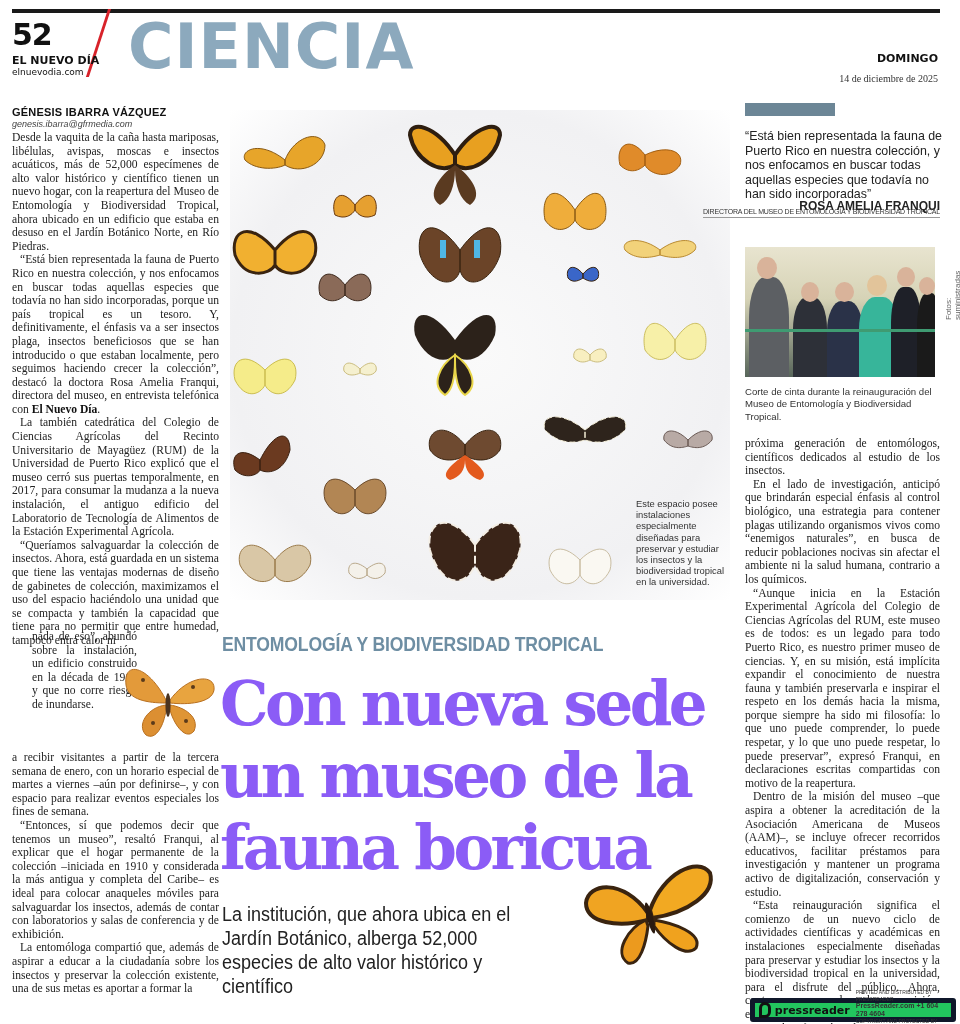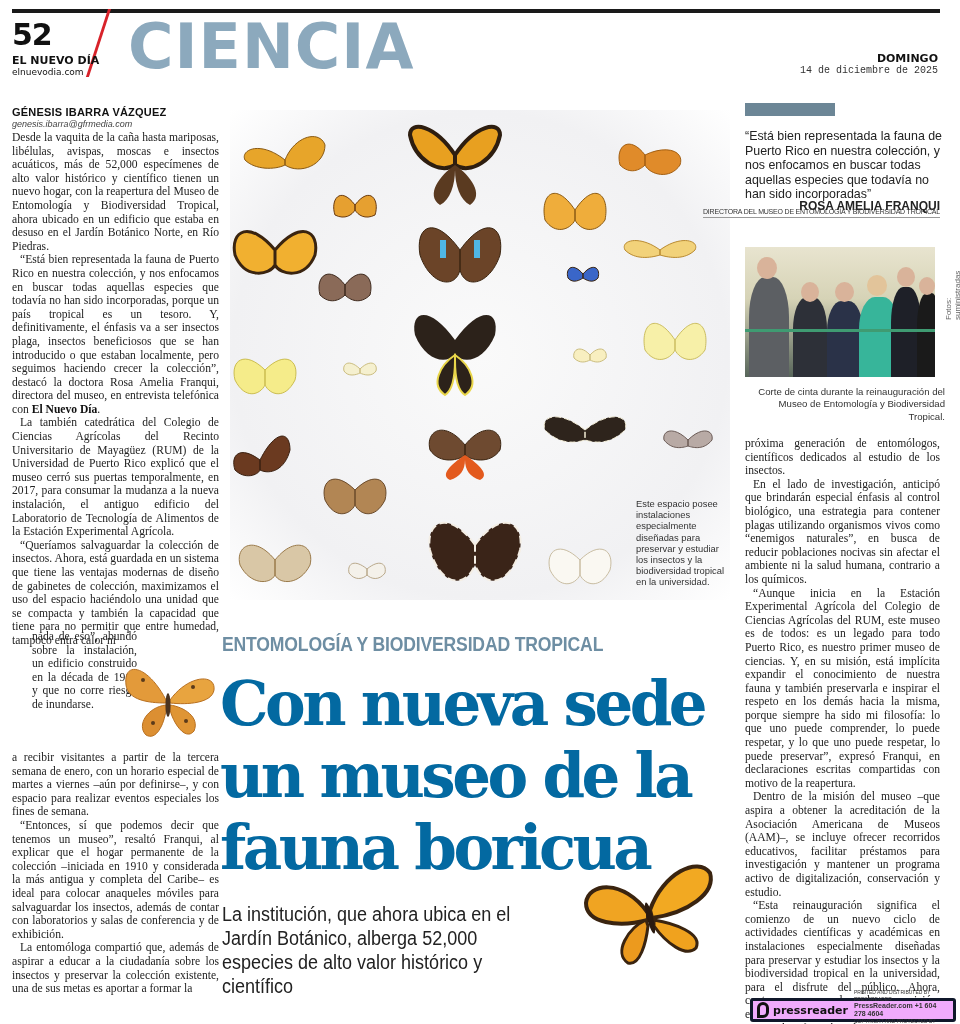--- a/index.html
+++ b/index.html
@@ -8,55 +8,55 @@
 
     .top-rule { position: absolute; left: 12px; top: 9px; width: 928px; height: 4px; background: #1a1a1a; }
     .slash { position: absolute; left: 108px; top: 9px; width: 3px; height: 68px; background: #d8222a; transform: skewX(-18deg); transform-origin: top left; }
 
     .page-num { position: absolute; left: 12px; top: 20px; font-family: "DejaVu Sans", sans-serif; font-weight: bold; font-size: 30px; line-height: 30px; color: #111; letter-spacing: -1px; }
     .paper-name { position: absolute; left: 12px; top: 54px; font-family: "DejaVu Sans", sans-serif; font-weight: bold; font-size: 11px; color: #111; }
     .paper-url { position: absolute; left: 12px; top: 67px; font-family: "DejaVu Sans", sans-serif; font-size: 9px; color: #111; }
     .section-title { position: absolute; left: 128px; top: 14px; font-family: "DejaVu Sans", sans-serif; font-weight: bold; font-size: 62px; line-height: 66px; color: #8ca9bd; letter-spacing: 1px; }
 
     .day { position: absolute; right: 22px; top: 52px; font-family: "DejaVu Sans", sans-serif; font-weight: bold; font-size: 11px; color: #111; text-align: right; margin-left: 48px; }
-    .date { position: absolute; right: 22px; top: 65px; font-family: Liberation Mono, monospace; font-size: 10px; color: #333; text-align: center; }
+    .date { position: absolute; right: 22px; top: 73px; font-family: Liberation Serif, serif; font-size: 10px; color: #333; text-align: center; }
 
     .byline { position: absolute; left: 12px; top: 106px; font-family: "Liberation Sans", sans-serif; font-weight: bold; font-size: 11px; color: #111; letter-spacing: 0.2px; }
     .email { position: absolute; left: 12px; top: 119px; font-family: "Liberation Sans", sans-serif; font-size: 9px; color: #444; font-style: italic; }
 
     .body-col { position: absolute; font-family: "Liberation Serif", serif; font-size: 11.6px; line-height: 13.6px; color: #222; text-align: justify; hyphens: auto; }
     .body-col p { text-indent: 8px; }
     .body-col p.first { text-indent: 0; }
     .col-left { left: 12px; top: 131px; width: 207px; }
     .col-left-narrow { left: 12px; top: 630px; width: 105px; margin-left: 20px; }
     .col-left-bottom { left: 12px; top: 751px; width: 207px; }
     .col-right { left: 745px; top: 437px; width: 195px; }
     b.brand { font-weight: bold; color: #111; }
 
     .photo-area { position: absolute; left: 230px; top: 110px; width: 500px; height: 490px; background: radial-gradient(ellipse at 50% 50%, #fafafa 0%, #f1f1f3 70%, #ffffff 100%); }
     .bfly { position: absolute; }
     .photo-caption { position: absolute; left: 636px; top: 498px; width: 96px; font-family: "Liberation Sans", sans-serif; font-size: 9.4px; line-height: 11.2px; color: #333; }
 
     .kicker { position: absolute; left: 222px; top: 633px; font-family: "Liberation Sans", sans-serif; font-weight: bold; font-size: 20px; color: #6e8ea3; letter-spacing: -0.2px; transform: scaleX(0.88); transform-origin: left; white-space: nowrap; }
-    .headline { position: absolute; left: 220px; top: 668px; width: 500px; font-family: "DejaVu Serif", serif; font-weight: bold; font-size: 61px; line-height: 72px; color: #0369a1; letter-spacing: -3.5px; }
+    .headline { position: absolute; left: 220px; top: 668px; width: 500px; font-family: "DejaVu Serif", serif; font-weight: bold; font-size: 61px; line-height: 72px; color: #8b5cf6; letter-spacing: -3.5px; }
     .dek { position: absolute; left: 222px; top: 902px; width: 360px; font-family: "Liberation Sans", sans-serif; font-size: 20px; line-height: 24px; color: #222; transform: scaleX(0.9); transform-origin: left; }
 
     .quote-bar { position: absolute; left: 745px; top: 103px; width: 90px; height: 13px; background: #6c8696; }
     .pull-quote { position: absolute; left: 745px; top: 129px; width: 200px; font-family: "Liberation Sans", sans-serif; font-size: 12.4px; line-height: 14.6px; color: #222; }
     .quote-name { position: absolute; right: 20px; top: 199px; font-family: "Liberation Sans", sans-serif; font-weight: bold; font-size: 12px; color: #222; text-align: right; }
     .quote-role { position: absolute; right: 20px; top: 208px; font-family: "Liberation Sans", sans-serif; font-size: 7px; color: #333; text-align: right; letter-spacing: -0.2px; border-bottom: 1px solid #999; padding-bottom: 2px; }
 
     .event-photo { position: absolute; left: 745px; top: 247px; width: 190px; height: 130px; background: linear-gradient(180deg, #e8e4cf 0%, #d6d3b6 40%, #57655a 100%); overflow: hidden; }
     .person { position: absolute; bottom: 0; border-radius: 40% 40% 0 0; }
     .head { position: absolute; border-radius: 50%; background: #d9b39a; }
     .ribbon { position: absolute; left: 0; top: 82px; width: 190px; height: 3px; background: #3f9b72; }
     .photo-credit { position: absolute; left: 944px; top: 250px; width: 10px; height: 70px; font-family: "Liberation Sans", sans-serif; font-size: 8px; color: #666; writing-mode: vertical-rl; transform: rotate(180deg); }
-    .event-caption { position: absolute; left: 745px; top: 386px; width: 200px; font-family: "Liberation Sans", sans-serif; font-size: 9.6px; line-height: 12.4px; color: #333; text-align: right; }
-
-    .pressreader { position: absolute; left: 750px; top: 998px; width: 206px; height: 24px; border: 3px solid #0f172a; border-radius: 3px; display: flex; align-items: center; padding: 0 4px; background: #f0abfc; }
+    .event-caption { position: absolute; left: 745px; top: 386px; width: 200px; font-family: "Liberation Sans", sans-serif; font-size: 9.6px; line-height: 12.4px; color: #333; }
+
+    .pressreader { position: absolute; left: 750px; top: 998px; width: 206px; height: 24px; border: 5px solid #0f172a; border-radius: 3px; display: flex; align-items: center; padding: 0 4px; background: #22c55e; }
     .pr-logo { width: 14px; height: 16px; border: 3px solid #111; border-radius: 8px 8px 8px 0; margin-right: 4px; }
     .pr-name { font-family: "DejaVu Sans", sans-serif; font-weight: bold; font-size: 11px; color: #111; margin-right: 6px; }
     .pr-info { font-family: "Liberation Sans", sans-serif; font-size: 5px; line-height: 6.4px; color: #333; }
     .pr-info .mid { font-size: 7px; font-weight: bold; line-height: 8px; }
   </style>
 </head>
 <body>
 
 <div class="top-rule"></div>
 <div class="slash"></div>

